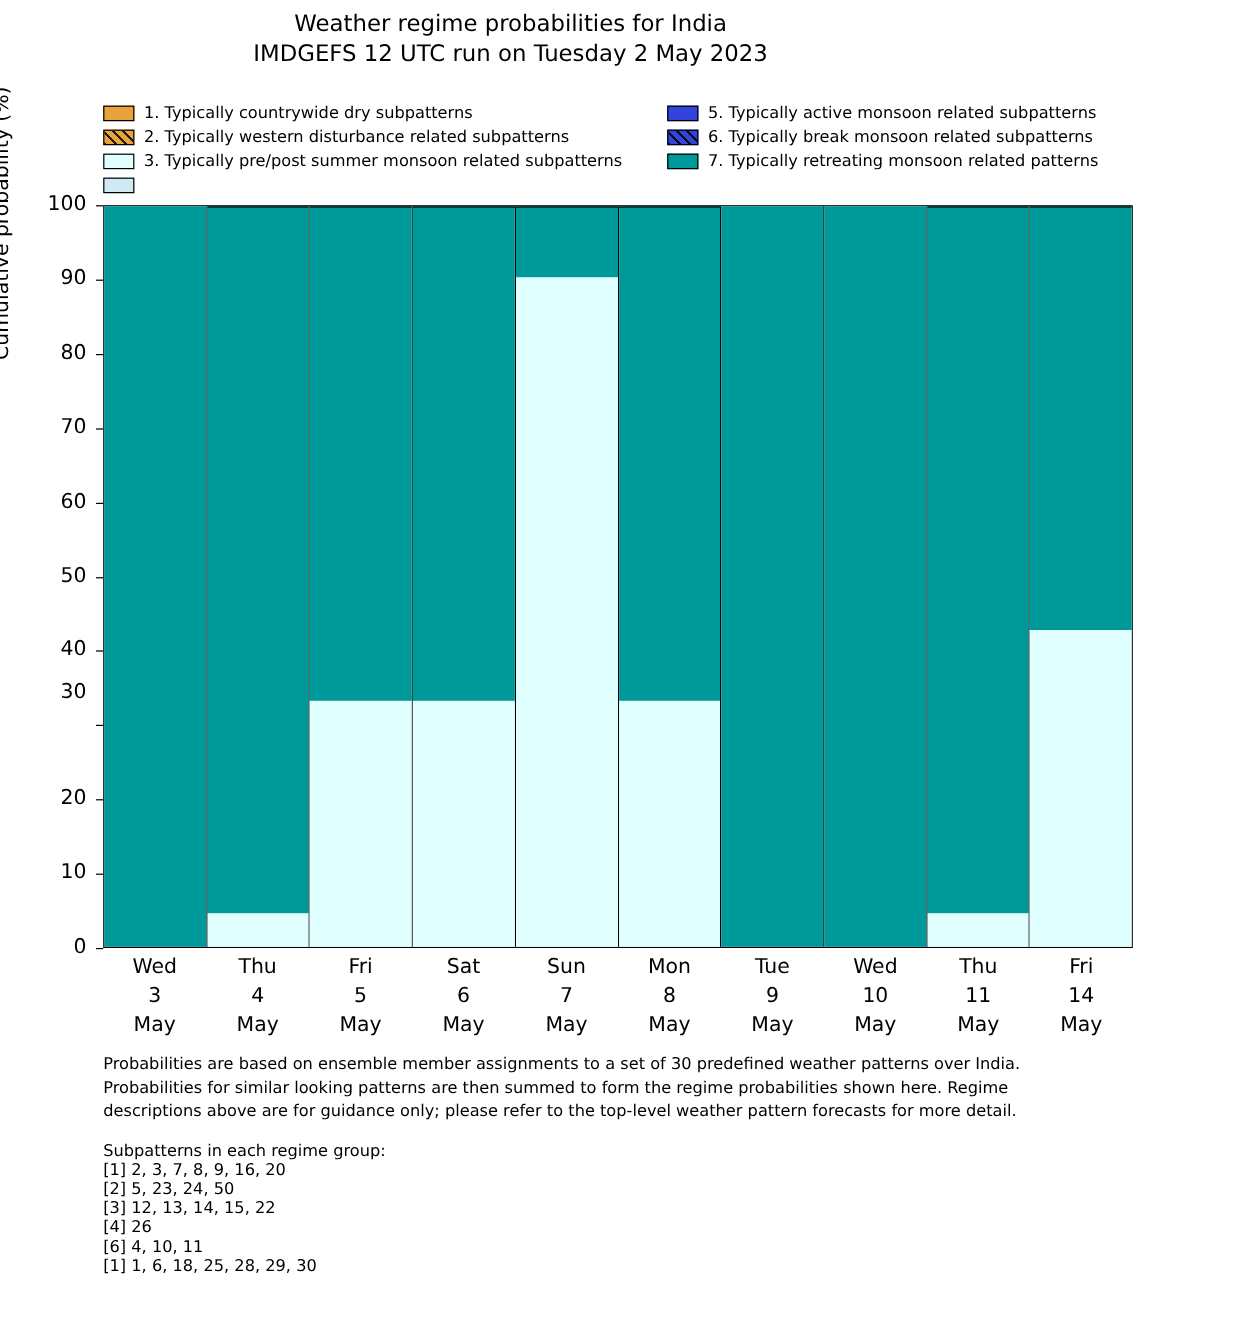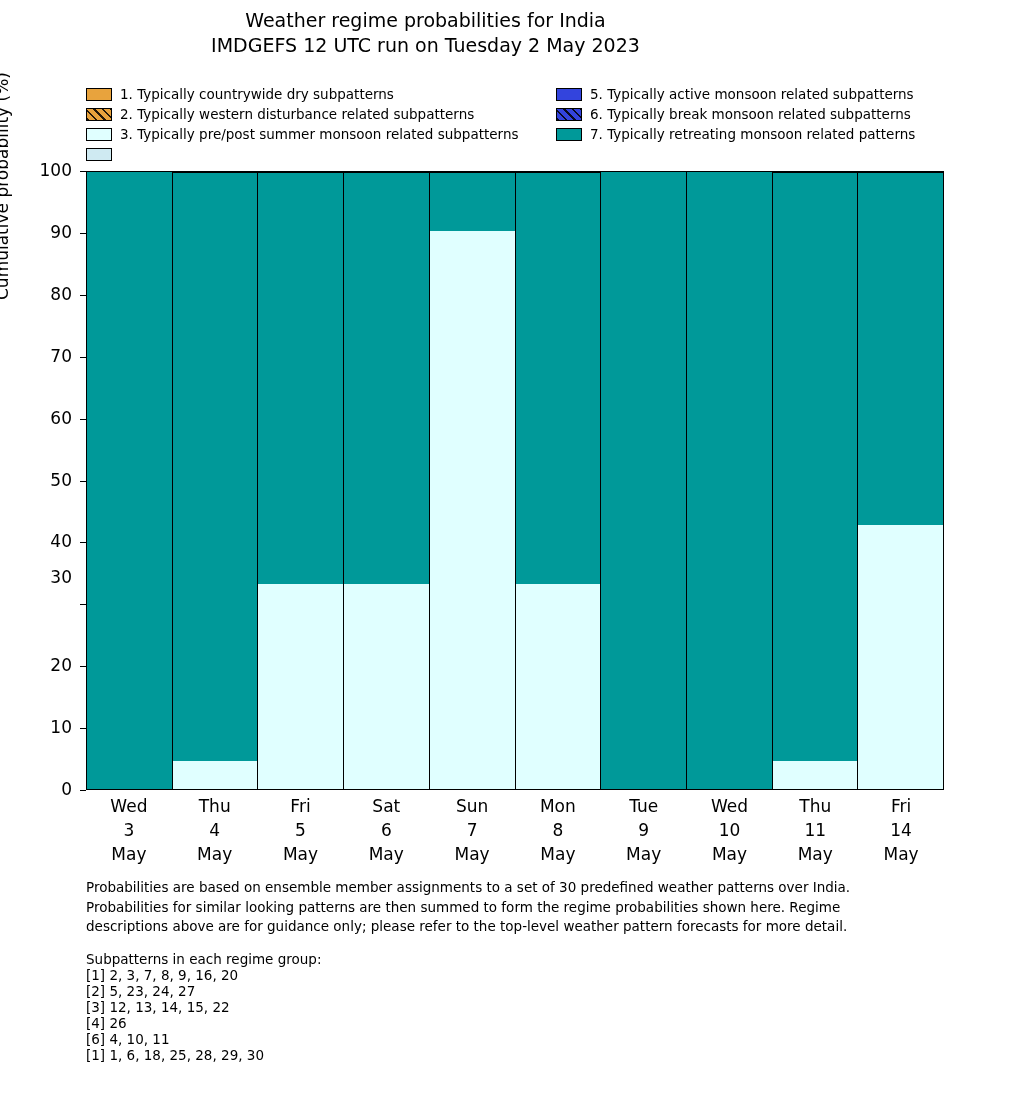--- a/index.html
+++ b/index.html
@@ -308,19 +308,19 @@
   </div>
 
 <div class="footer">
   <p>Probabilities are based on ensemble member assignments to a set of 30 predefined weather patterns over India.</p>
   <p>Probabilities for similar looking patterns are then summed to form the regime probabilities shown here. Regime</p>
   <p>descriptions above are for guidance only; please refer to the top-level weather pattern forecasts for more detail.</p>
   <div class="gap"></div>
   <p class="subpat-line">Subpatterns in each regime group:</p>
   <div id="subpat-lines">
       <p class="subpat-line">[1] 2, 3, 7, 8, 9, 16, 20</p>
-      <p class="subpat-line">[2] 5, 23, 24, 27</p>
+      <p class="subpat-line">[2] 5, 23, 24, 50</p>
       <p class="subpat-line">[3] 12, 13, 14, 15, 22</p>
       <p class="subpat-line">[4] 26</p>
       <p class="subpat-line">[6] 4, 10, 11</p>
       <p class="subpat-line">[1] 1, 6, 18, 25, 28, 29, 30</p>
     </div>
 </div>
 
 </body></html>

